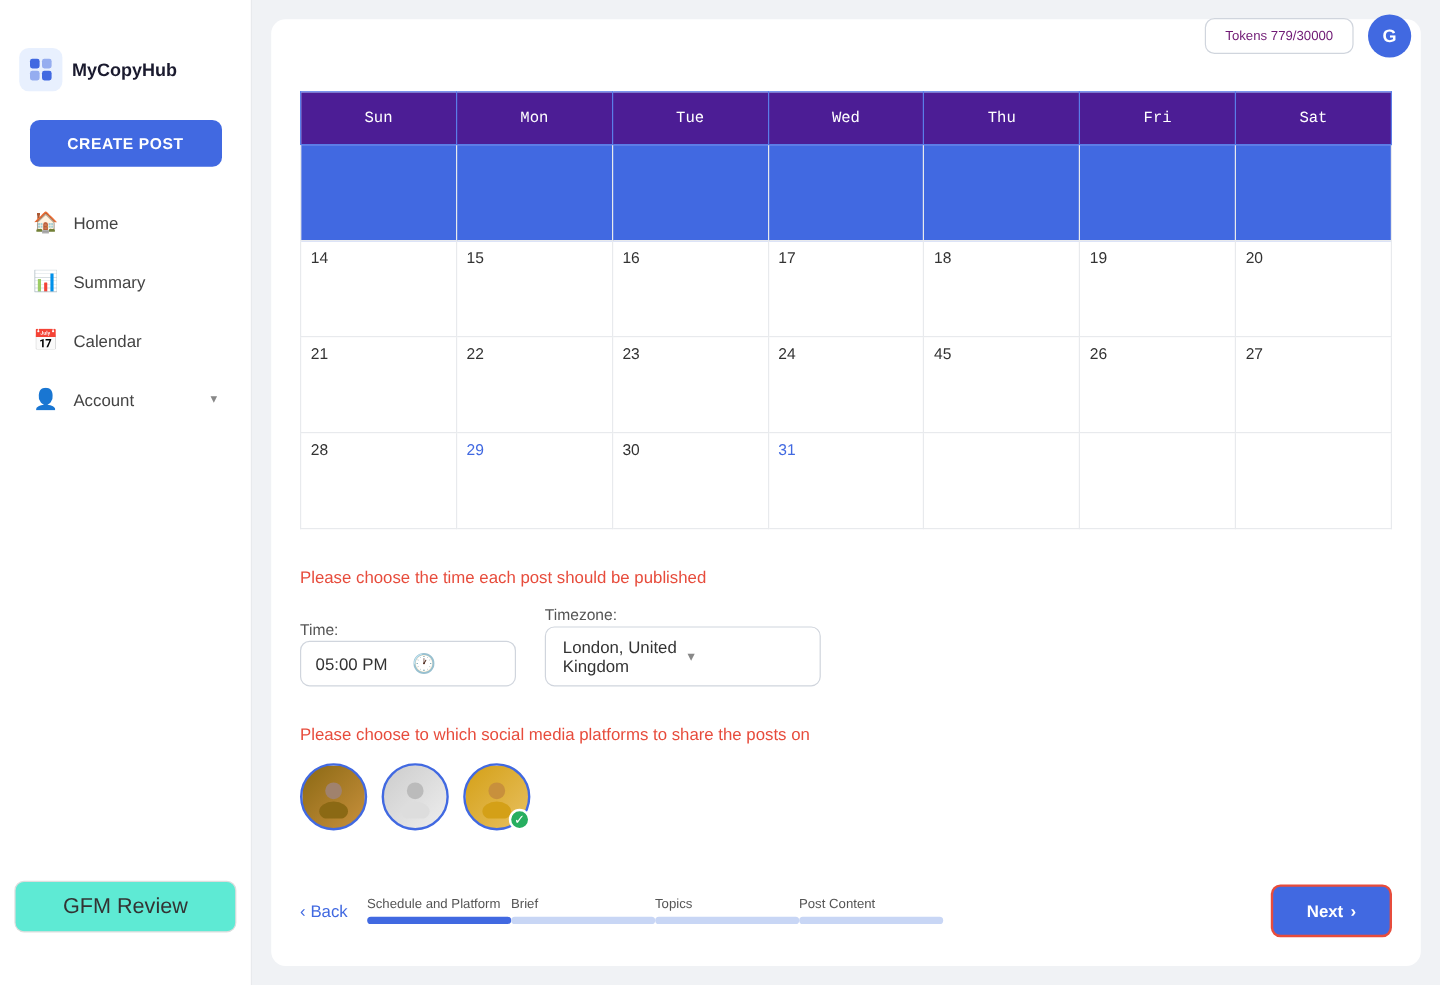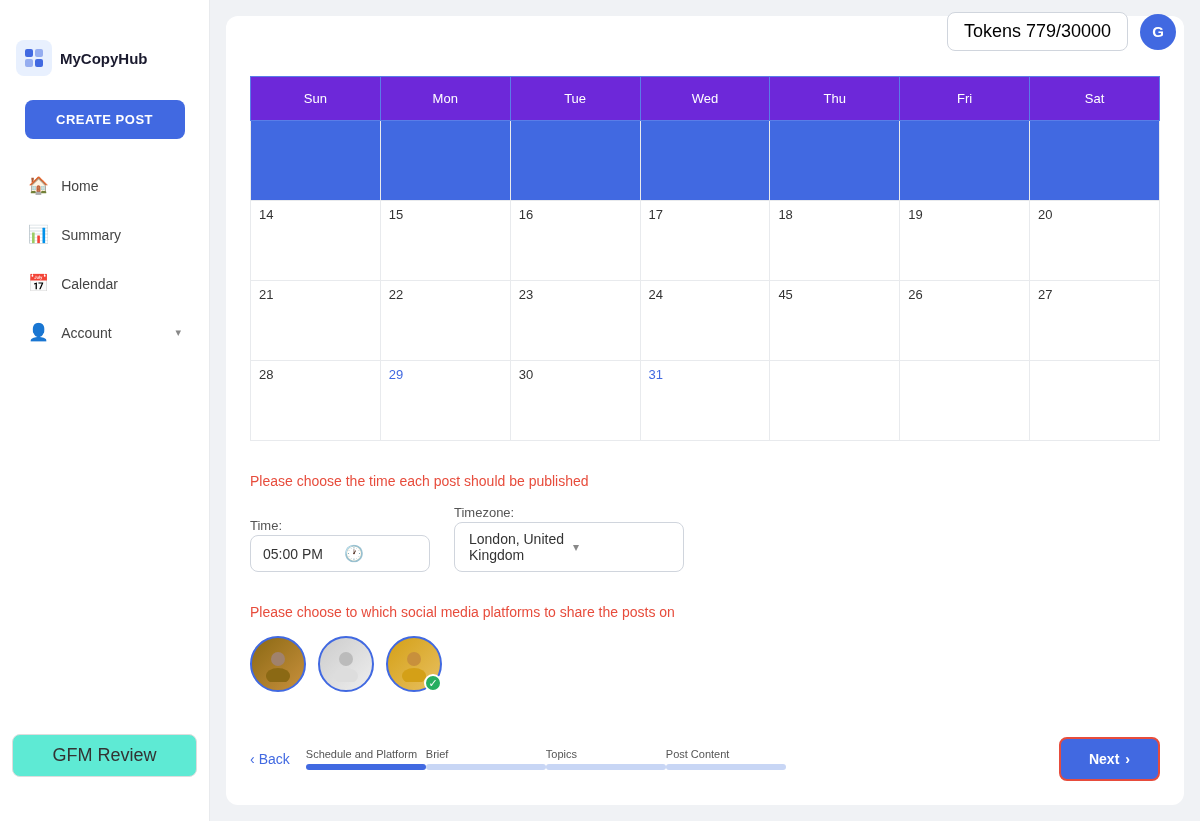--- a/index.html
+++ b/index.html
@@ -97,27 +97,28 @@
       position: relative;
     }
 
     
     .calendar-grid {
       width: 100%;
       border-collapse: collapse;
       margin-bottom: 32px;
     }
     .calendar-grid th {
-      background: #6d28d9;
+      background: #4c1d95;
       color: #fff;
       padding: 14px 23px;
       text-align: center;
       font-size: 13px;
       font-weight: 500;
       border: 1px solid #5a7de8;
+      font-family: Liberation Mono, monospace;
     }
     .calendar-grid td {
       border: 1px solid #e8eaed;
       width: 14.28%;
       height: 80px;
       vertical-align: top;
       padding: 6px 8px;
       font-size: 13px;
       color: #333;
     }
@@ -285,22 +286,22 @@
       position: absolute;
       top: 0;
       right: 0;
       left: 0;
       z-index: 10;
     }
     .tokens-badge {
       border: 1.5px solid #d0d5dd;
       border-radius: 8px;
       padding: 8px 16px;
-      font-size: 18px;
-      color: #000000;
+      font-size: 11px;
+      color: #701a75;
       background: #fff;
     }
     .user-avatar {
       width: 36px;
       height: 36px;
       border-radius: 50%;
       background: #4169e1;
       color: #fff;
       display: flex;
       align-items: center;

